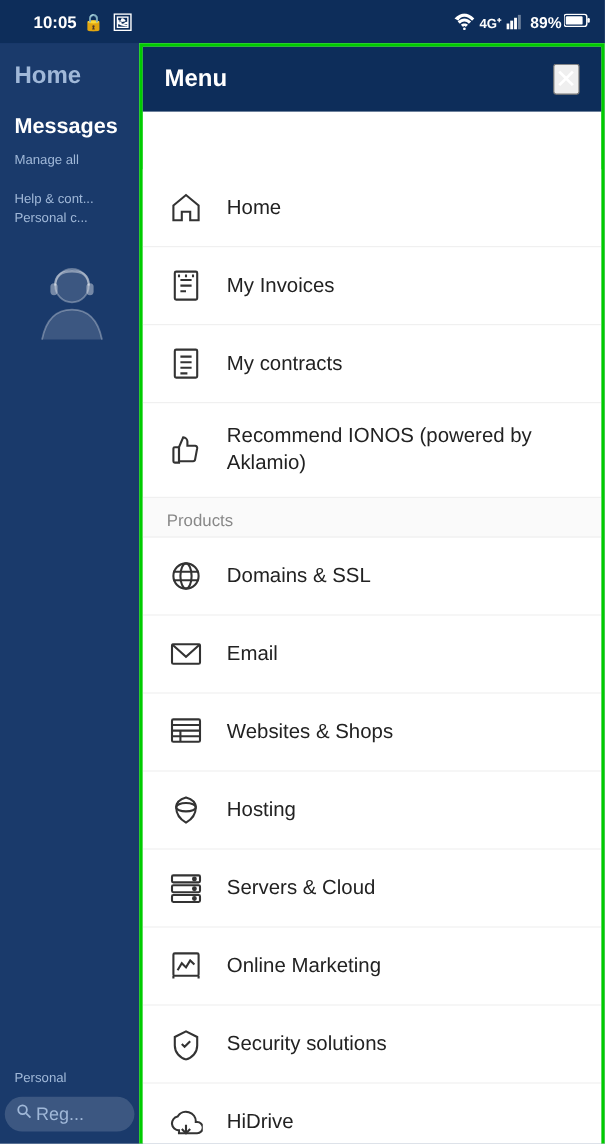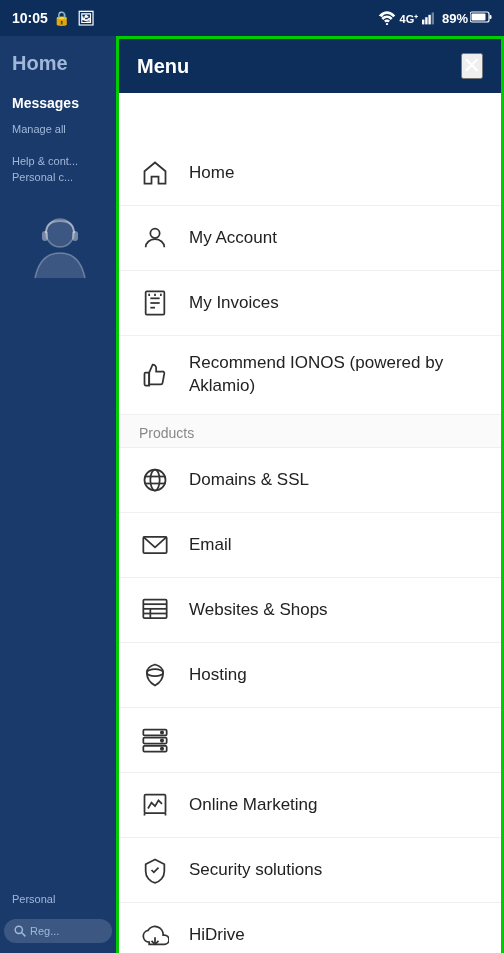--- a/index.html
+++ b/index.html
@@ -12,42 +12,42 @@
       height: 36px;
       background: #0d2d5a;
       display: flex;
       align-items: center;
       justify-content: space-between;
       padding: 0 12px;
       color: white;
       font-size: 14px;
       font-weight: 600;
     }
-    .status-bar-left { display: flex; align-items: center; gap: 6px; }
+    .status-bar-left { display: flex; align-items: center; gap: 6px; margin-left: 16px; }
     .status-bar-right { display: flex; align-items: center; gap: 4px; font-size: 13px; }
 
     
     .background {
       position: absolute;
       top: 36px;
       left: 0;
       width: 120px;
       height: 917px;
       background: #1a3a6b;
       z-index: 1;
     }
     .bg-home-label {
       color: #a0b8d8;
       font-size: 20px;
       font-weight: bold;
       padding: 16px 12px 8px;
     }
     .bg-messages {
       color: white;
-      font-size: 14px;
+      font-size: 18px;
       font-weight: 600;
       padding: 12px;
     }
     .bg-messages-sub {
       color: #a0b8d8;
       font-size: 11px;
       padding: 0 12px;
     }
     .bg-help {
       color: #a0b8d8;
@@ -71,21 +71,21 @@
       font-size: 11px;
     }
     .bg-search {
       position: absolute;
       bottom: 10px;
       left: 4px;
       background: rgba(255,255,255,0.15);
       border-radius: 20px;
       padding: 6px 10px;
       color: #a0b8d8;
-      font-size: 11px;
+      font-size: 15px;
       display: flex;
       align-items: flex-start;
       gap: 4px;
       width: 108px;
     }
 
     
     .menu-overlay {
       position: absolute;
       top: 36px;
@@ -247,45 +247,48 @@
 
     <div class="menu-item">
       <div class="menu-icon">
         <svg viewBox="0 0 24 24">
           <path d="M3 10.5L12 3l9 7.5V21H15v-6H9v6H3V10.5z" stroke="#333" stroke-width="1.5" fill="none"></path>
         </svg>
       </div>
       <span class="menu-item-label">Home</span>
     </div>
 
-    <div class="menu-item">
-      <div class="menu-icon">
-        <svg viewBox="0 0 24 24">
-          <circle cx="12" cy="8" r="4" stroke="#333" stroke-width="1.5" fill="none"></circle>
-          <path d="M4 20c0-4 3.6-7 8-7s8 3 8 7" stroke="#333" stroke-width="1.5" fill="none"></path>
-        </svg>
-      </div>
-      <span class="menu-item-label">My Account</span>
-    </div>
 
     <div class="menu-item">
       <div class="menu-icon">
         <svg viewBox="0 0 24 24">
           <rect x="4" y="2" width="16" height="20" rx="1" stroke="#333" stroke-width="1.5" fill="none"></rect>
           <line x1="8" y1="8" x2="16" y2="8" stroke="#333" stroke-width="1.5"></line>
           <line x1="8" y1="12" x2="16" y2="12" stroke="#333" stroke-width="1.5"></line>
           <line x1="8" y1="16" x2="12" y2="16" stroke="#333" stroke-width="1.5"></line>
           <line x1="7" y1="4" x2="7" y2="6" stroke="#333" stroke-width="1.5"></line>
           <line x1="12" y1="4" x2="12" y2="6" stroke="#333" stroke-width="1.5"></line>
           <line x1="17" y1="4" x2="17" y2="6" stroke="#333" stroke-width="1.5"></line>
         </svg>
       </div>
       <span class="menu-item-label">My Invoices</span>
     </div>
 
+    <div class="menu-item">
+      <div class="menu-icon">
+        <svg viewBox="0 0 24 24">
+          <rect x="4" y="2" width="16" height="20" rx="1" stroke="#333" stroke-width="1.5" fill="none"></rect>
+          <line x1="8" y1="7" x2="16" y2="7" stroke="#333" stroke-width="1.5"></line>
+          <line x1="8" y1="11" x2="16" y2="11" stroke="#333" stroke-width="1.5"></line>
+          <line x1="8" y1="15" x2="16" y2="15" stroke="#333" stroke-width="1.5"></line>
+          <line x1="8" y1="19" x2="13" y2="19" stroke="#333" stroke-width="1.5"></line>
+        </svg>
+      </div>
+      <span class="menu-item-label">My contracts</span>
+    </div>
 
     <div class="menu-item menu-item-multiline">
       <div class="menu-icon">
         <svg viewBox="0 0 24 24">
           <path d="M7 10V21H4a1 1 0 01-1-1v-9a1 1 0 011-1h3z" stroke="#333" stroke-width="1.5" fill="none"></path>
           <path d="M7 10l3-7a3 3 0 013 3v3h5.5a1.5 1.5 0 011.5 1.7l-1.5 8A1.5 1.5 0 0117 20H7V10z" stroke="#333" stroke-width="1.5" fill="none"></path>
         </svg>
       </div>
       <span class="menu-item-label">Recommend IONOS (powered by Aklamio)</span>
     </div>
@@ -342,20 +345,21 @@
       <div class="menu-icon">
         <svg viewBox="0 0 24 24">
           <rect x="2" y="3" width="20" height="5" rx="1" stroke="#333" stroke-width="1.5" fill="none"></rect>
           <rect x="2" y="10" width="20" height="5" rx="1" stroke="#333" stroke-width="1.5" fill="none"></rect>
           <rect x="2" y="17" width="20" height="5" rx="1" stroke="#333" stroke-width="1.5" fill="none"></rect>
           <circle cx="18" cy="5.5" r="1" fill="#333"></circle>
           <circle cx="18" cy="12.5" r="1" fill="#333"></circle>
           <circle cx="18" cy="19.5" r="1" fill="#333"></circle>
         </svg>
       </div>
+      <span class="menu-item-label">Servers &amp; Cloud</span>
     </div>
 
     <div class="menu-item">
       <div class="menu-icon">
         <svg viewBox="0 0 24 24">
           <rect x="3" y="3" width="18" height="16" rx="1" stroke="#333" stroke-width="1.5" fill="none"></rect>
           <line x1="3" y1="19" x2="3" y2="21" stroke="#333" stroke-width="1.5"></line>
           <line x1="21" y1="19" x2="21" y2="21" stroke="#333" stroke-width="1.5"></line>
           <polyline points="6,15 9,10 12,13 15,8 18,11" stroke="#333" stroke-width="1.5" fill="none"></polyline>
         </svg>

